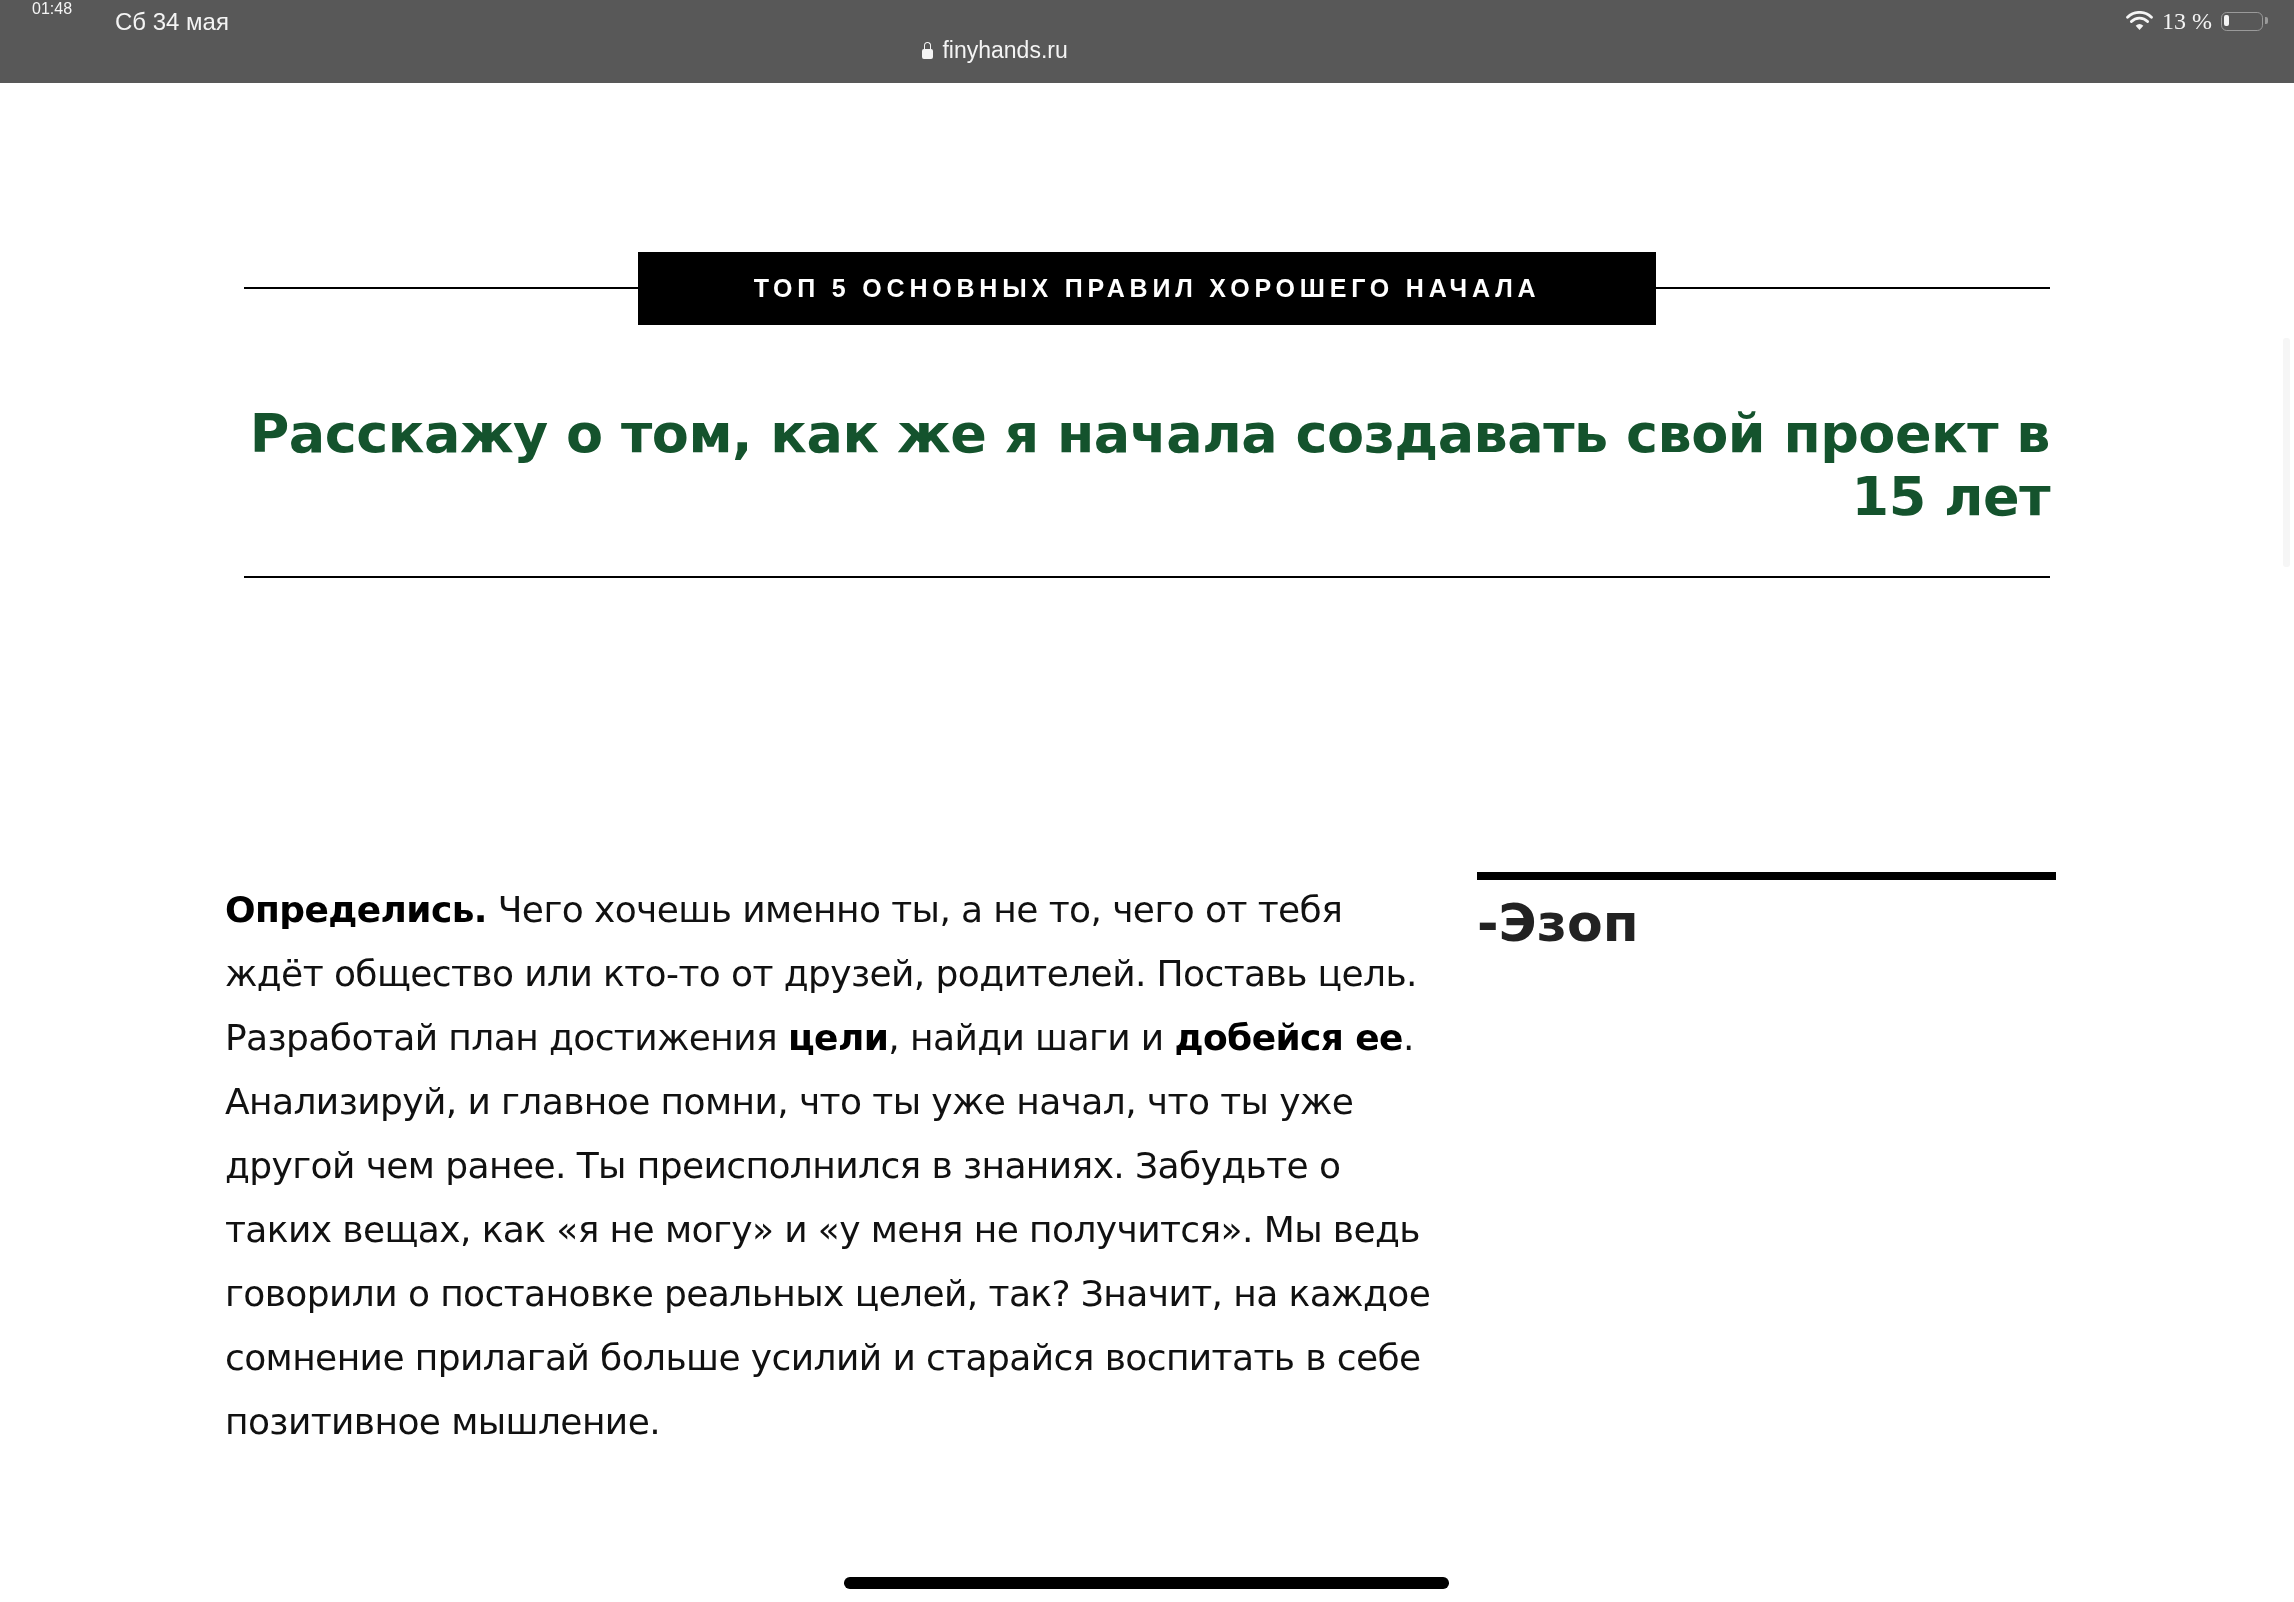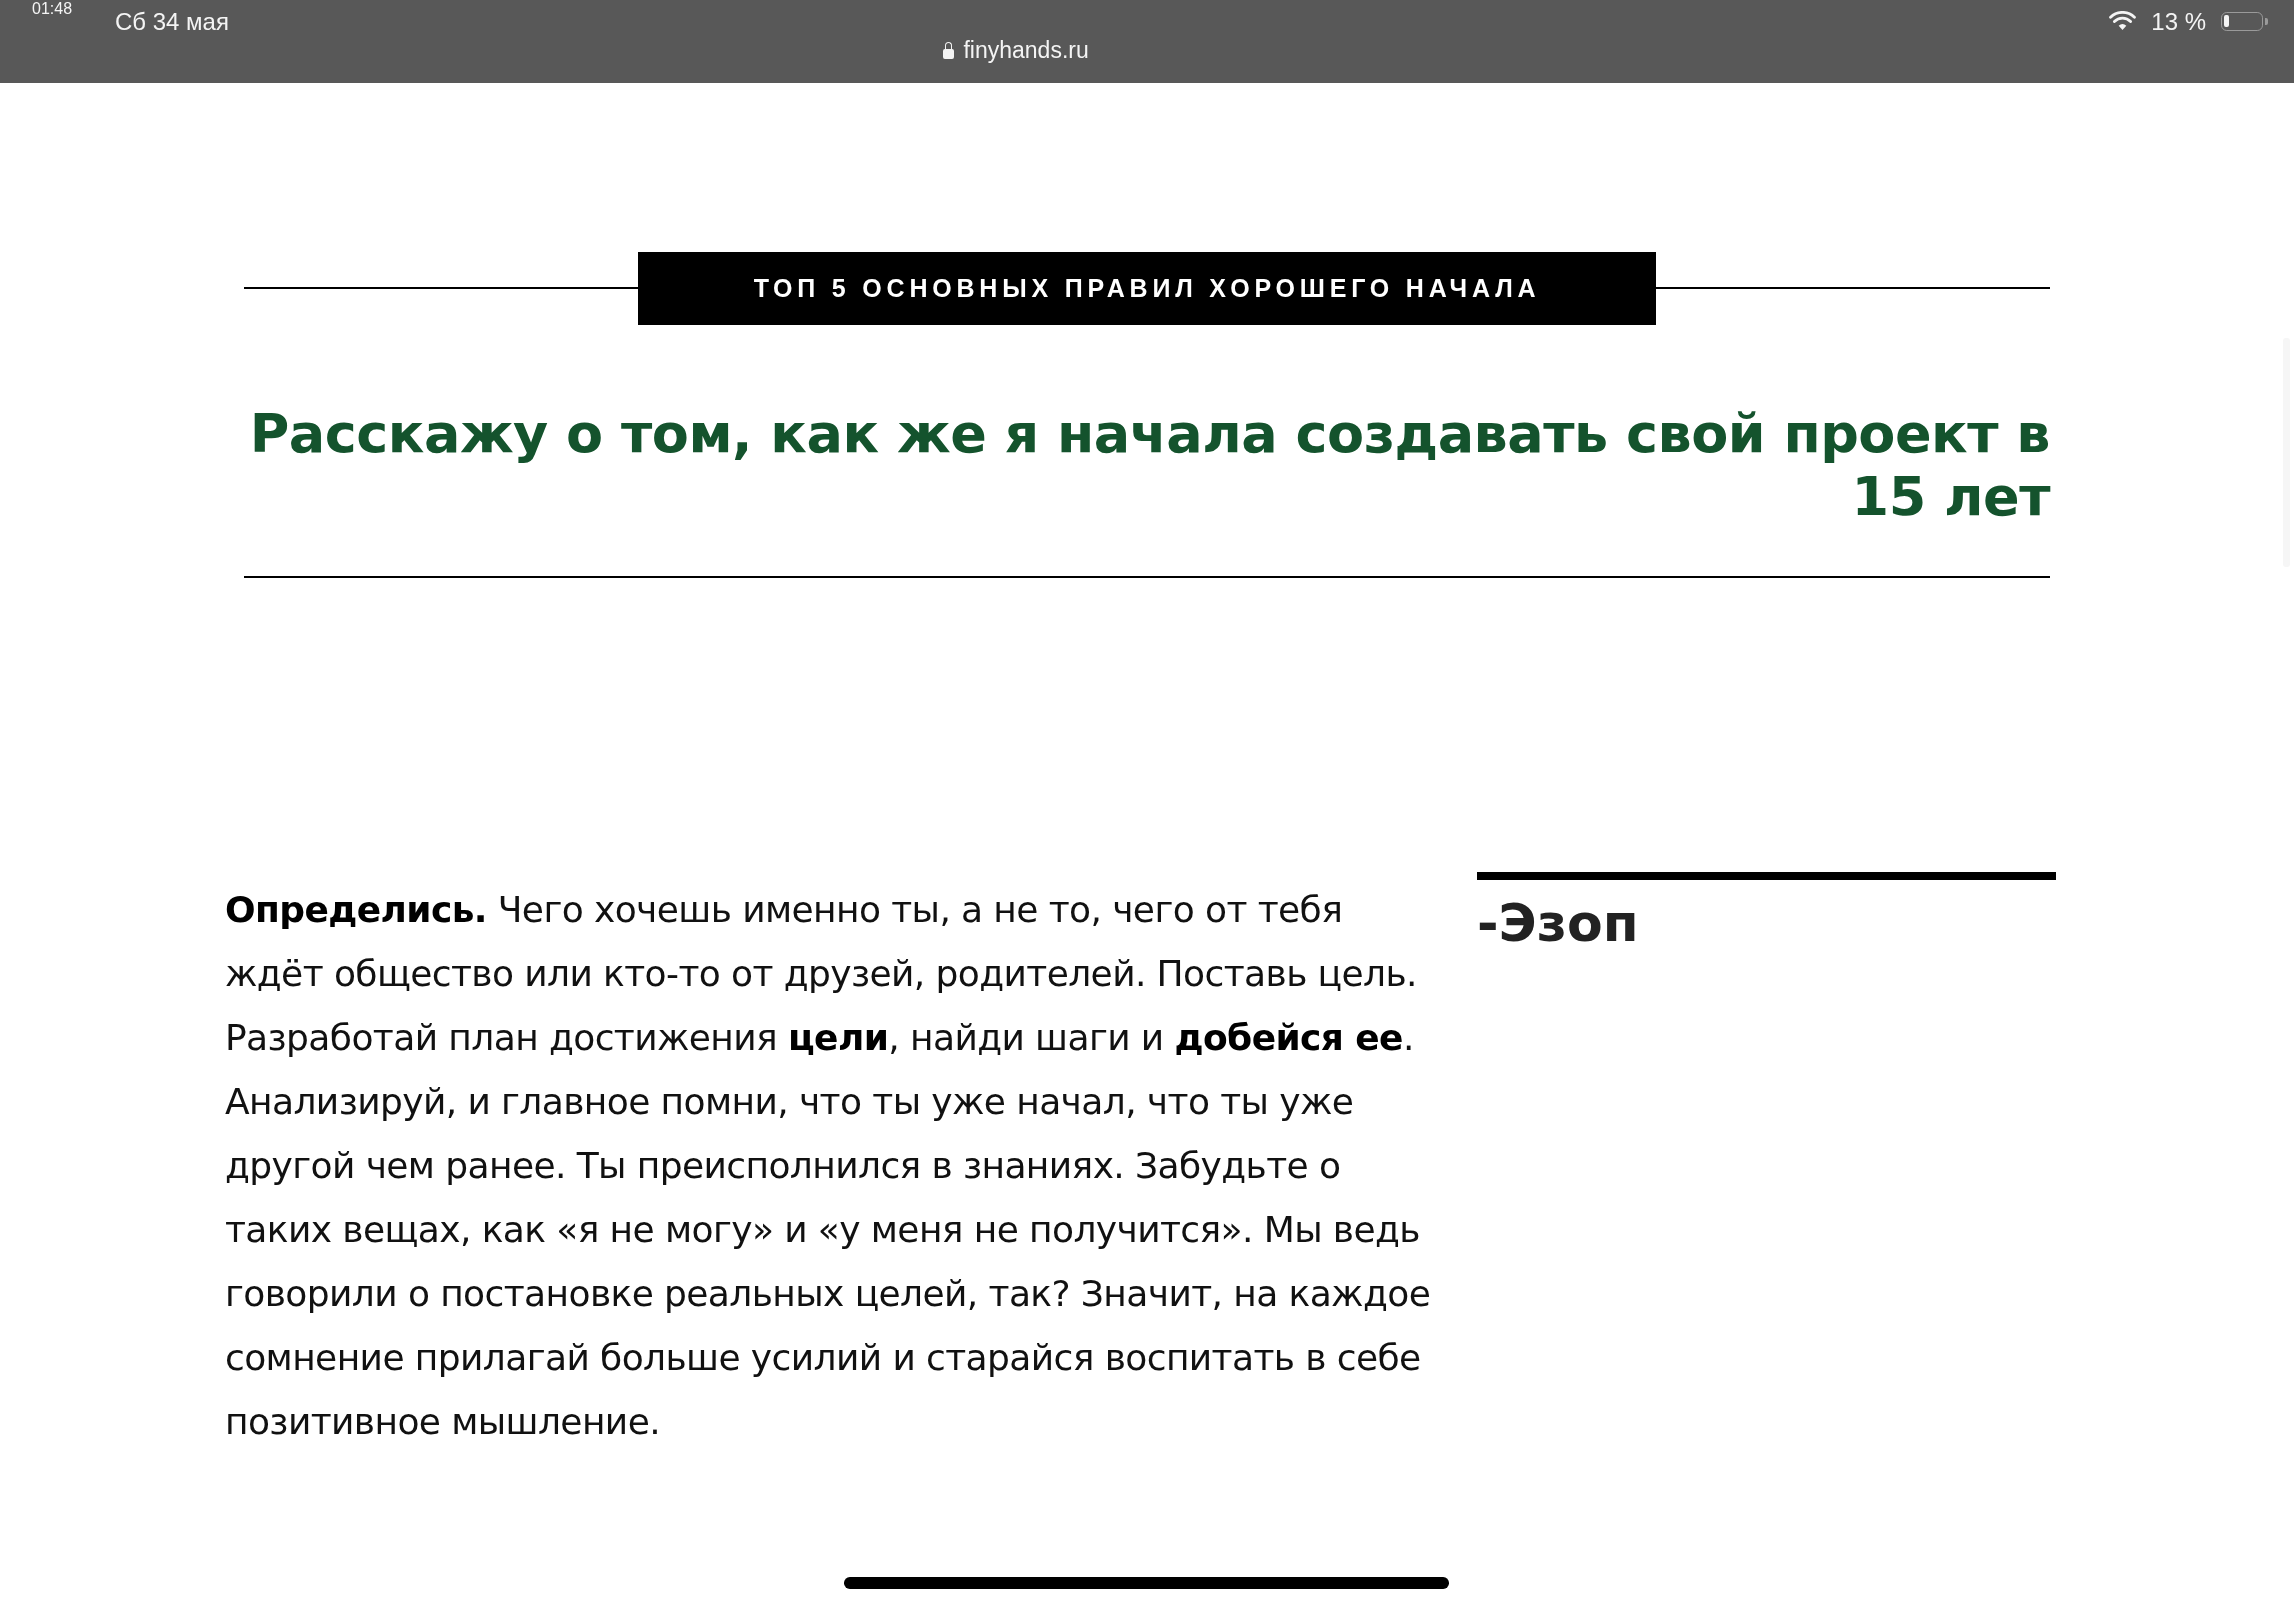--- a/index.html
+++ b/index.html
@@ -1,23 +1,23 @@
 <!DOCTYPE html>
 <html><head>
 <meta charset="utf-8">
 <style>
   html, body { margin:0; padding:0; }
   body { width:2294px; height:1602px; position:relative; overflow:hidden; background:#ffffff; font-family:"DejaVu Sans", sans-serif; }
   .statusbar { position:absolute; left:0; top:0; width:2294px; height:83px; background:#585858; color:#f4f4f4; }
   .sb-time { position:absolute; left:32px; top:0; font-size:16px; font-family:"Liberation Sans", sans-serif; }
   .sb-date { position:absolute; left:115px; top:7.7px; font-size:24px; font-family:"Liberation Sans", sans-serif; }
-  .sb-url { position:absolute; left:0; width:1990px; top:37px; text-align:center; font-size:23px; font-family:"Liberation Sans", sans-serif;margin-left:21px; }
+  .sb-url { position:absolute; left:0; width:1990px; top:37px; text-align:center; font-size:23px; font-family:"Liberation Sans", sans-serif; }
   .lock { display:inline-block; width:10.6px; height:9.6px; background:#f4f4f4; border-radius:1.9px; position:relative; margin-right:9.6px; vertical-align:-1px; }
   .lock::before { content:""; position:absolute; left:1.9px; top:-7.7px; width:4.8px; height:7.7px; border:1.9px solid #f4f4f4; border-bottom:none; border-radius:4.8px 4.8px 0 0; }
-  .sb-right { position:absolute; right:31px; top:7.7px; display:flex; align-items:center; gap:15px; font-size:24px; font-family:Liberation Sans, sans-serif; }
+  .sb-right { position:absolute; right:31px; top:7.7px; display:flex; align-items:center; gap:9px; font-size:24px; font-family:Liberation Serif, serif; }
   .wifi { width:27px; height:21px; position:relative; }
   .battery { width:42px; height:19px; border:1.9px solid #9a9a9a; border-radius:5.8px; position:relative; box-sizing:border-box; }
   .battery::before { content:""; position:absolute; left:1.9px; top:1.9px; width:4.8px; height:11.5px; background:#f4f4f4; border-radius:1.9px; }
   .battery::after { content:""; position:absolute; right:-5.8px; top:4.8px; width:2.9px; height:6.7px; background:#9a9a9a; border-radius:0 1.9px 1.9px 0; }
 
   .rule-left { position:absolute; left:244px; top:287px; width:394px; height:1.9px; background:#000; }
   .rule-right { position:absolute; left:1656px; top:287px; width:394px; height:1.9px; background:#000; }
   .banner { position:absolute; left:638px; top:252px; width:1018px; height:73px; background:#000; color:#fff; display:flex; align-items:center; justify-content:center; font-family:Liberation Sans, sans-serif; font-weight:bold; font-size:25px; letter-spacing:4.8px; }
   .subtitle { position:absolute; left:244px; width:1806px; top:402px; text-align:right; font-family:"DejaVu Sans", sans-serif; font-size:54px; color:#14532d; font-weight:700; letter-spacing:-0.5px; }
   .rule-bottom { position:absolute; left:244px; top:576px; width:1806px; height:1.9px; background:#000; }

